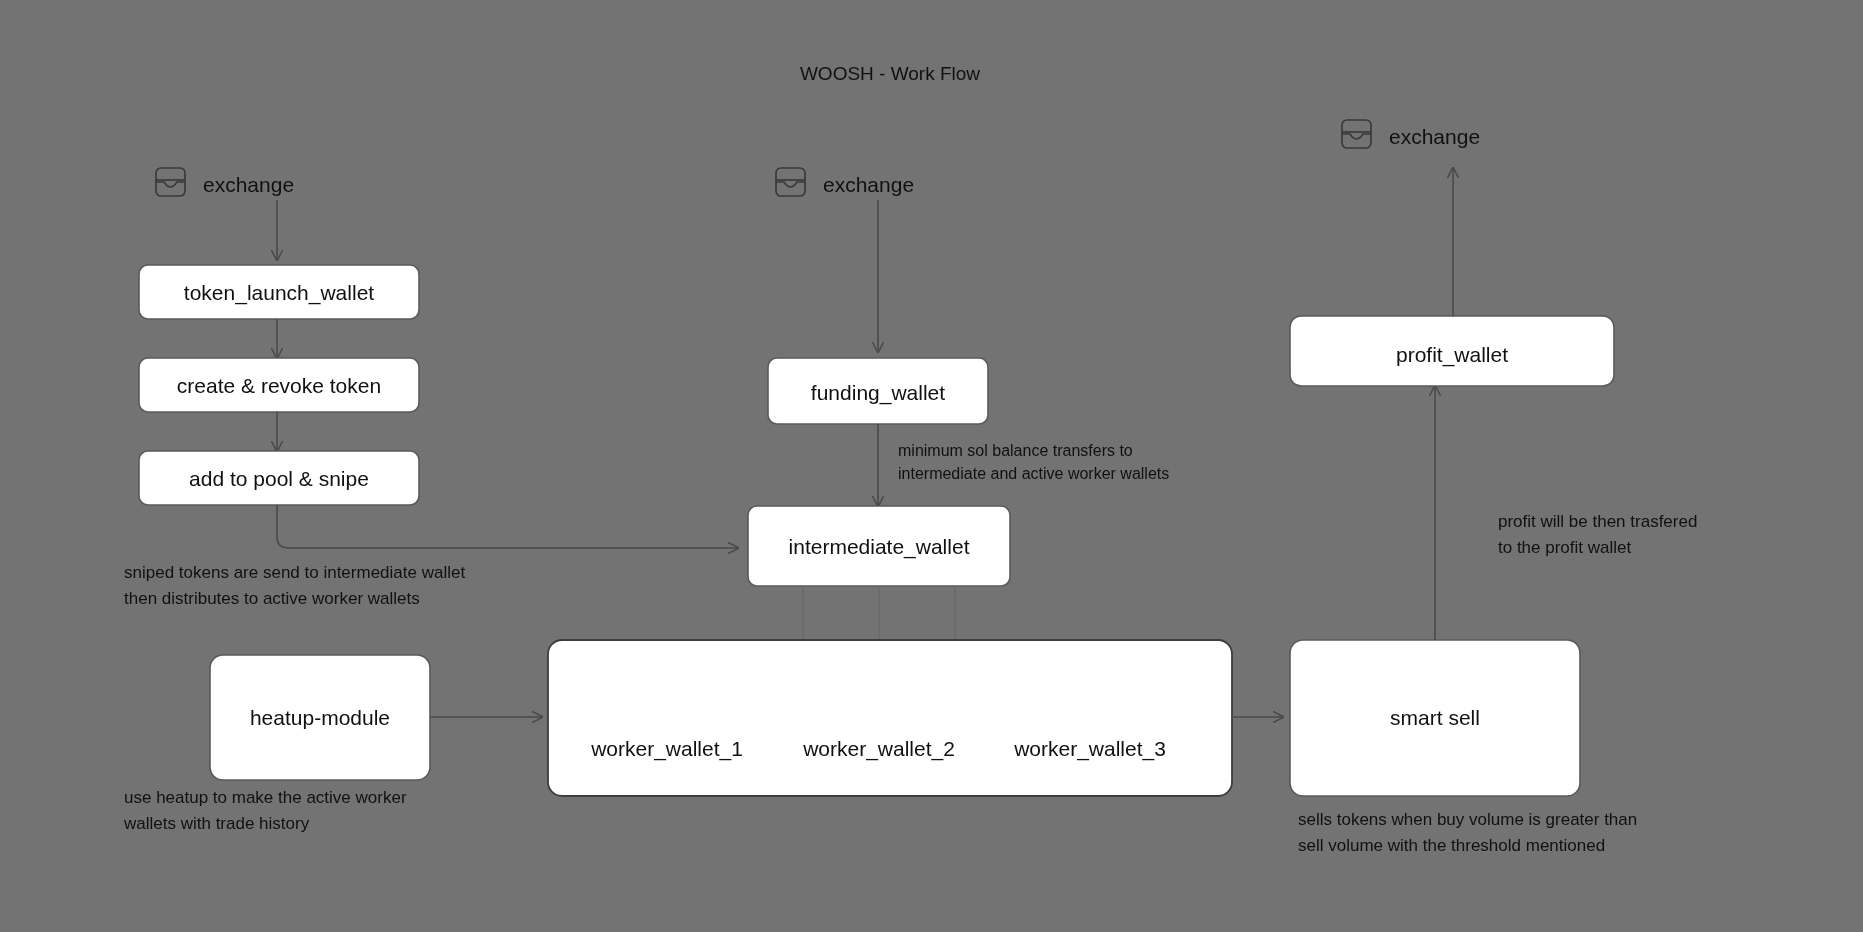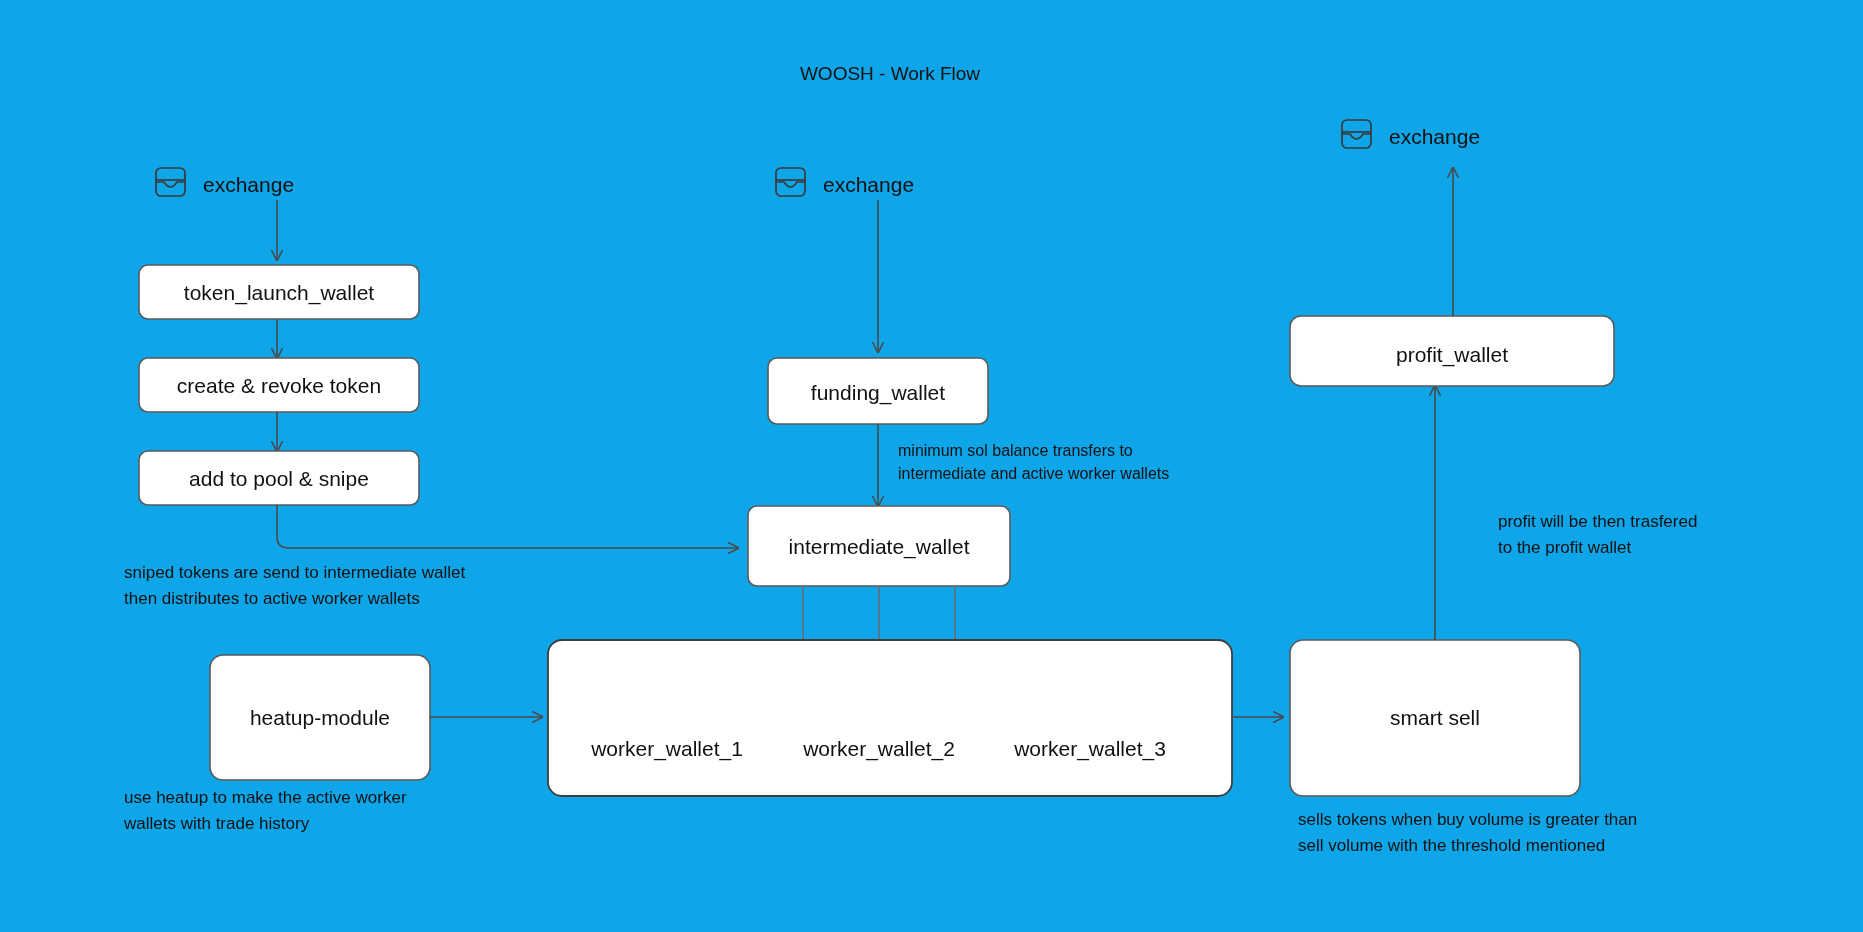--- a/index.html
+++ b/index.html
@@ -9,21 +9,21 @@
     background: #ffffff;
   }
   body {
     font-family: "Liberation Sans", sans-serif;
     color: #000000;
   }
   #canvas {
     position: relative;
     width: 1863px;
     height: 932px;
-    background: #0ea5e9;
+    background: #737373;
     overflow: hidden;
   }
   svg.diagram {
     position: absolute;
     left: 0;
     top: 0;
     width: 1863px;
     height: 932px;
   }
   .node-rect {

